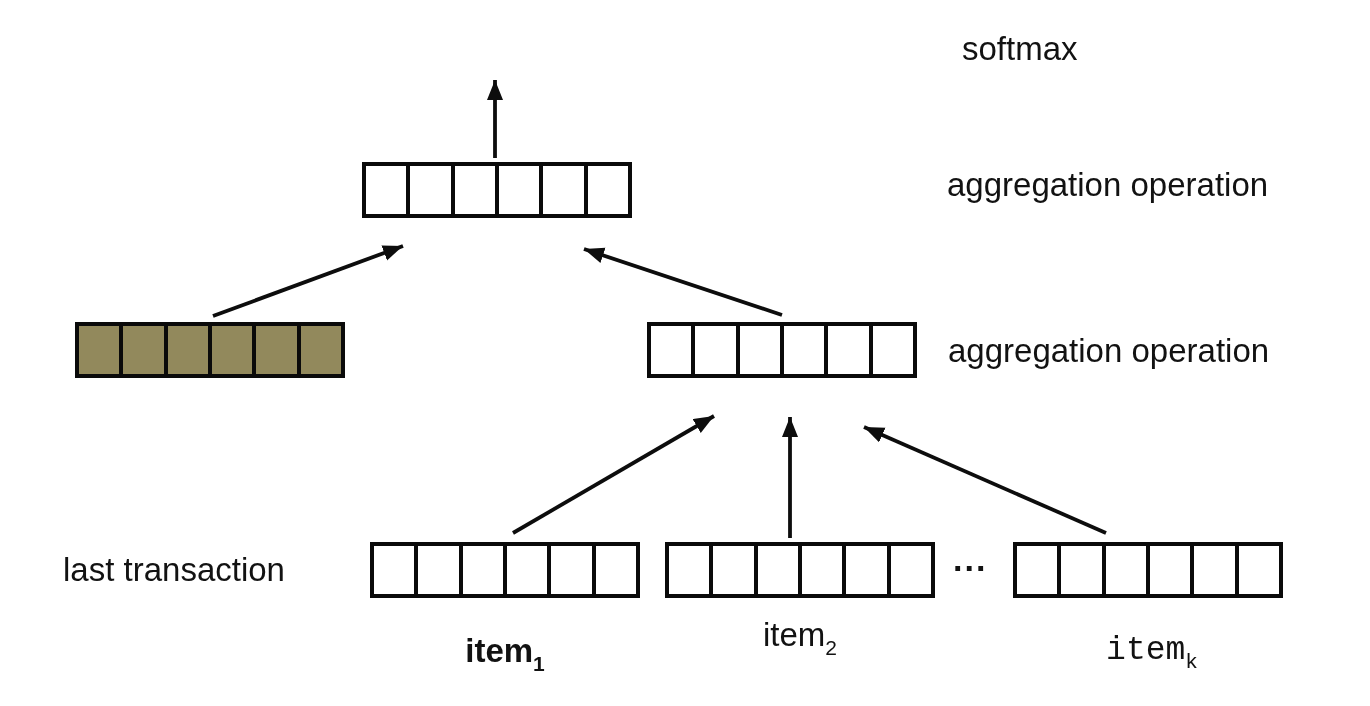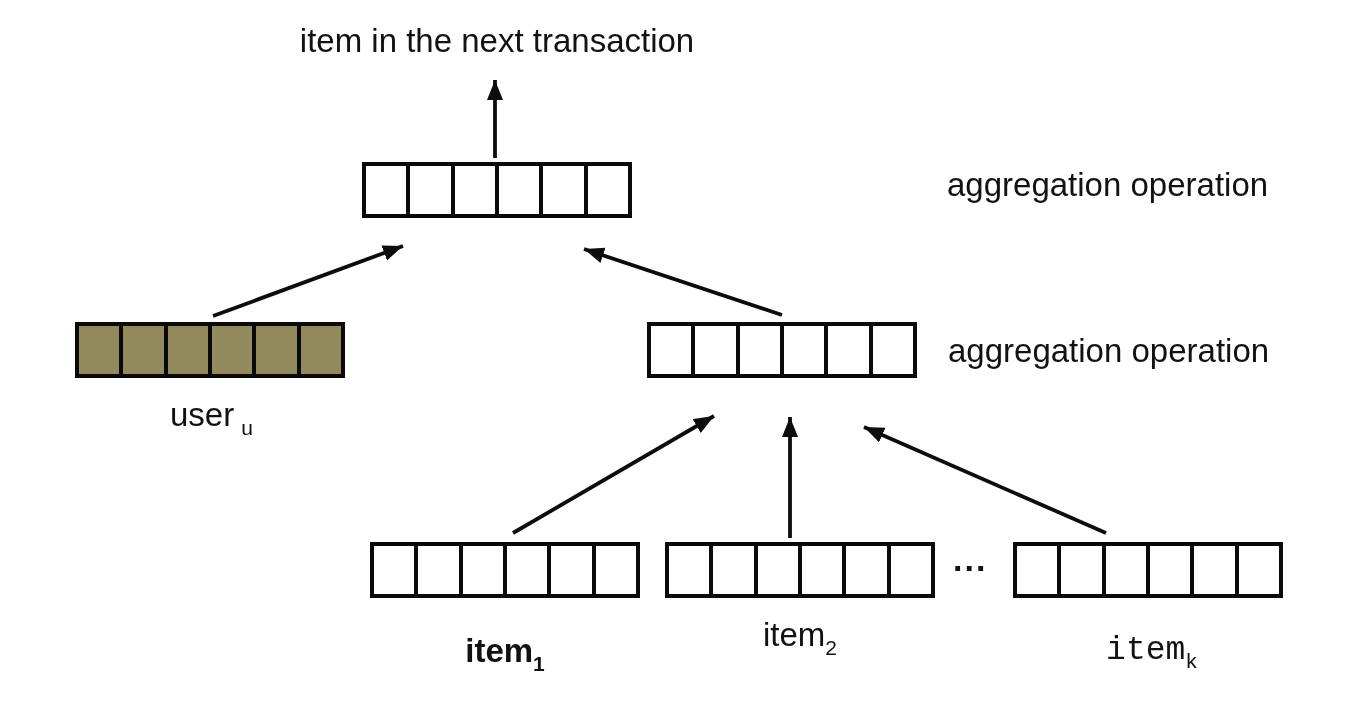--- a/index.html
+++ b/index.html
@@ -46,21 +46,21 @@
       </marker>
     </defs>
     <line x1="495" y1="158" x2="495" y2="80" stroke="#0d0d0d" stroke-width="3.8" marker-end="url(#ah)"></line>
     <line x1="213" y1="316" x2="403" y2="246" stroke="#0d0d0d" stroke-width="3.8" marker-end="url(#ah)"></line>
     <line x1="782" y1="315" x2="584" y2="249" stroke="#0d0d0d" stroke-width="3.8" marker-end="url(#ah)"></line>
     <line x1="513" y1="533" x2="714" y2="416" stroke="#0d0d0d" stroke-width="3.8" marker-end="url(#ah)"></line>
     <line x1="790" y1="538" x2="790" y2="417" stroke="#0d0d0d" stroke-width="3.8" marker-end="url(#ah)"></line>
     <line x1="1106" y1="533" x2="864" y2="427" stroke="#0d0d0d" stroke-width="3.8" marker-end="url(#ah)"></line>
   </svg>
 
-  <div class="label centered" style="left:497px;top:22px;">item in the next transaction</div>
+  <div class="label" style="left:962px;top:30px;">softmax</div>
 
   <div class="vector" style="left:362px;top:162px;">
       <div class="cell"></div>
       <div class="cell"></div>
       <div class="cell"></div>
       <div class="cell"></div>
       <div class="cell"></div>
       <div class="cell"></div>
     </div>
   <div class="label" style="left:947px;top:166px;">aggregation operation</div>
@@ -76,24 +76,22 @@
   <div class="vector" style="left:647px;top:322px;">
       <div class="cell"></div>
       <div class="cell"></div>
       <div class="cell"></div>
       <div class="cell"></div>
       <div class="cell"></div>
       <div class="cell"></div>
     </div>
   <div class="label" style="left:948px;top:332px;">aggregation operation</div>
 
-  <div class="label" style="left:170px;top:396px;">
-    <span>user</span><span class="sub sub-gap">u</span>
-  </div>
 
+  <div class="label" style="left:63px;top:551px;">last transaction</div>
 
   <div class="vector" style="left:370px;top:542px;">
       <div class="cell"></div>
       <div class="cell"></div>
       <div class="cell"></div>
       <div class="cell"></div>
       <div class="cell"></div>
       <div class="cell"></div>
     </div>
   <div class="vector" style="left:665px;top:542px;">

